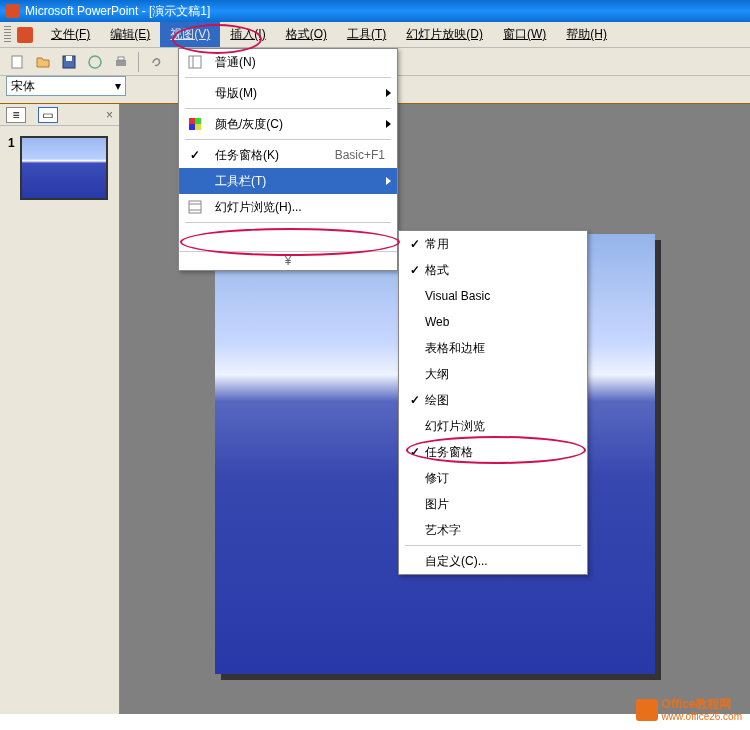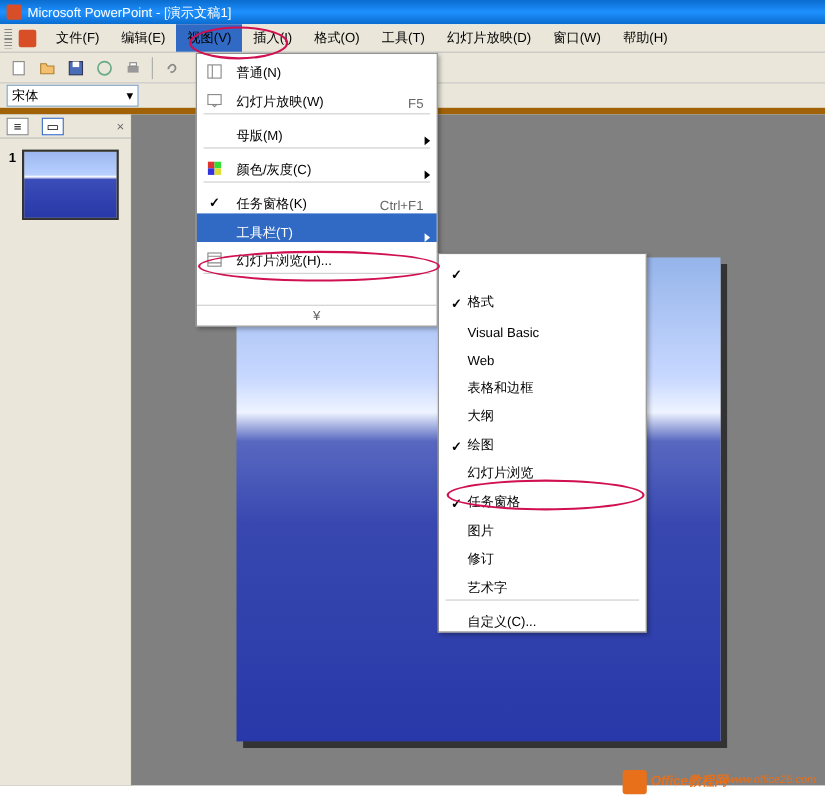--- a/index.html
+++ b/index.html
@@ -2,58 +2,58 @@
 <html><head>
   <meta charset="utf-8">
   <style>
     * { margin: 0; padding: 0; box-sizing: border-box; font-family: "SimSun", "宋体", sans-serif; font-size: 12px; }
     body { width: 750px; height: 730px; background: #fff; position: relative; overflow: hidden; }
     .titlebar { background: linear-gradient(to bottom, #0a6cce, #1e90ff, #0a6cce); color: #fff; height: 22px; display: flex; align-items: center; padding: 0 6px; }
     .titlebar .icon { width: 14px; height: 14px; background: #d84e27; margin-right: 5px; border-radius: 2px; }
     .menubar { background: #eae7da; height: 26px; display: flex; align-items: center; padding: 0 4px; border-bottom: 1px solid #bbb; }
     .menubar .grip { width: 7px; height: 18px; background: repeating-linear-gradient(to bottom, #888 0 1px, transparent 1px 3px); margin-right: 6px; }
     .menubar .appicon { width: 16px; height: 16px; background: #d84e27; margin-right: 8px; border-radius: 2px; }
-    .menu-item { padding: 4px 10px; cursor: default; color: #000; }
-    .menu-item.open { background: #316ac5; color: #000000; }
+    .menu-item { padding: 4px 10px; cursor: default; color: #000; text-decoration: underline; }
+    .menu-item.open { background: #316ac5; color: #e5e5e5; }
     .toolbar1 { background: #eae7da; height: 28px; display: flex; align-items: center; padding: 0 6px; gap: 4px; border-bottom: 1px solid #bbb; }
     .tbtn { width: 22px; height: 22px; display: flex; align-items: center; justify-content: center; border: 1px solid transparent; }
     .tsep { width: 1px; height: 20px; background: #aaa; margin: 0 2px; }
-    .toolbar2 { background: #eae7da; height: 28px; display: flex; align-items: center; padding: 0 6px; border-bottom: 6px solid #a16207; }
+    .toolbar2 { background: #eae7da; height: 28px; display: flex; align-items: flex-start; padding: 0 6px; border-bottom: 1px solid #a16207; }
     .font-sel { display: flex; align-items: center; width: 120px; height: 20px; border: 1px solid #7b9ebd; background: #fff; padding: 0 4px; justify-content: space-between; }
     .workspace { display: flex; height: 610px; background: #808080; }
     .thumbs { width: 120px; background: #eae7da; border-right: 1px solid #888; }
     .thumb-tabs { height: 22px; display: flex; align-items: center; padding: 0 6px; gap: 12px; border-bottom: 1px solid #bbb; }
     .tab-ic { width: 20px; height: 16px; border: 1px solid #888; background: #fff; display: flex; align-items: center; justify-content: center; }
     .tab-ic.active { border: 1px solid #316ac5; }
     .thumb-close { margin-left: auto; color: #666; }
     .thumb-slide { margin: 10px 8px; display: flex; }
     .thumb-num { width: 12px; color: #000; font-weight: bold; }
     .thumb-img { width: 88px; height: 64px; border: 2px solid #333; background: linear-gradient(to bottom, #9db8f0 0%, #b8d0ff 35%, #fff 38%, #3a4db8 42%, #2838a8 100%); }
     .slide-area { flex: 1; position: relative; display: flex; align-items: flex-start; justify-content: center; padding-top: 130px; }
     .slide { width: 440px; height: 440px; background: linear-gradient(to bottom, #95b4ea 0%, #c8d8ff 25%, #eef4ff 32%, #5868c0 38%, #3848b0 55%, #2838a8 100%); box-shadow: 6px 6px 0 #333; }
     .dropdown { position: absolute; background: #fff; border: 1px solid #888; box-shadow: 2px 2px 4px rgba(0,0,0,0.3); z-index: 10; }
     .dd-view { left: 178px; top: 48px; width: 220px; }
-    .dd-row { display: flex; align-items: flex-end; height: 26px; padding: 0 6px; cursor: default; position: relative; }
+    .dd-row { display: flex; align-items: center; height: 26px; padding: 0 6px; cursor: default; position: relative; }
     .dd-row.highlight { background: #316ac5; color: #fff; }
     .dd-ic { width: 20px; height: 20px; margin-right: 10px; display: flex; align-items: center; justify-content: center; }
     .dd-label { flex: 1; }
     .dd-shortcut { color: #666; padding-right: 6px; }
     .dd-arrow { width: 0; height: 0; border-top: 4px solid transparent; border-bottom: 4px solid transparent; border-left: 5px solid #000; margin-left: 6px; }
     .dd-row.highlight .dd-arrow { border-left-color: #fff; }
     .dd-sep { height: 1px; background: #ccc; margin: 2px 6px; }
     .dd-expand { text-align: center; padding: 2px 0; color: #666; border-top: 1px solid #ccc; }
     .dd-toolbars { left: 398px; top: 230px; width: 190px; }
     .check-col { width: 20px; display: flex; align-items: center; justify-content: center; }
     .check { color: #000; font-weight: bold; }
     .circle1 { position: absolute; left: 172px; top: 24px; width: 90px; height: 30px; border: 2px solid #d01050; border-radius: 50%; z-index: 20; pointer-events: none; }
     .circle2 { position: absolute; left: 180px; top: 228px; width: 220px; height: 28px; border: 2px solid #d01050; border-radius: 50%; z-index: 20; pointer-events: none; }
     .circle3 { position: absolute; left: 406px; top: 436px; width: 180px; height: 28px; border: 2px solid #d01050; border-radius: 50%; z-index: 20; pointer-events: none; }
     .watermark { position: absolute; right: 8px; bottom: 8px; z-index: 30; display: flex; align-items: center; gap: 4px; }
     .wm-ic { width: 22px; height: 22px; background: #e8701a; border-radius: 3px; }
-    .wm-text { display: flex; flex-direction: row; font-size: 11px; line-height: 1.1; font-style: italic; }
+    .wm-text { display: flex; flex-direction: column; font-size: 11px; line-height: 1.1; }
     .wm-line1 { color: #e8701a; font-weight: bold; }
     .wm-line2 { color: #e8701a; font-size: 10px; }
     svg.ico { width: 16px; height: 16px; }
   </style>
 </head>
 <body>
 
 <div class="titlebar">
   <div class="icon"></div>
   <span>Microsoft PowerPoint - [演示文稿1]</span>
@@ -136,30 +136,20 @@
 <div class="dropdown dd-view">
   <div class="dd-row">
     <div class="dd-ic">
         <svg class="ico" viewBox="0 0 16 16">
           <rect x="2" y="2" width="12" height="12" fill="#fff" stroke="#888"></rect>
           <line x1="6" y1="2" x2="6" y2="14" stroke="#888"></line>
         </svg>
       </div>
     <span class="dd-label">普通(N)</span>
   </div>
-  <div class="dd-row">
-    <div class="dd-ic">
-        <svg class="ico" viewBox="0 0 16 16">
-          <rect x="2" y="3" width="12" height="9" fill="#fff" stroke="#888"></rect>
-          <path d="M6 12l2 2 2-2" stroke="#888" fill="none"></path>
-        </svg>
-      </div>
-    <span class="dd-label">幻灯片放映(W)</span>
-    <span class="dd-shortcut">F5</span>
-  </div>
   <div class="dd-sep"></div>
   <div class="dd-row">
     <div class="dd-ic"></div>
     <span class="dd-label">母版(M)</span>
     <div class="dd-arrow"></div>
   </div>
   <div class="dd-sep"></div>
   <div class="dd-row">
     <div class="dd-ic">
         <svg class="ico" viewBox="0 0 16 16">
@@ -171,21 +161,21 @@
       </div>
     <span class="dd-label">颜色/灰度(C)</span>
     <div class="dd-arrow"></div>
   </div>
   <div class="dd-sep"></div>
   <div class="dd-row">
     <div class="dd-ic">
         <span class="check">✓</span>
       </div>
     <span class="dd-label">任务窗格(K)</span>
-    <span class="dd-shortcut">Ctrl+F1</span>
+    <span class="dd-shortcut">Basic+F1</span>
   </div>
   <div class="dd-row highlight">
     <div class="dd-ic"></div>
     <span class="dd-label">工具栏(T)</span>
     <div class="dd-arrow"></div>
   </div>
   <div class="dd-row">
     <div class="dd-ic">
         <svg class="ico" viewBox="0 0 16 16">
           <rect x="2" y="2" width="12" height="12" fill="#fff" stroke="#888"></rect>
@@ -200,20 +190,21 @@
     <div class="dd-ic"></div>
   </div>
   <div class="dd-expand"><span>¥</span></div>
 </div>
 
 <div class="dropdown dd-toolbars">
   <div class="dd-row">
       <div class="check-col">
         <span class="check">✓</span>
       </div>
+      <span class="dd-label">常用</span>
     </div>
   <div class="dd-row">
       <div class="check-col">
         <span class="check">✓</span>
       </div>
       <span class="dd-label">格式</span>
     </div>
   <div class="dd-row">
       <div class="check-col"></div>
       <span class="dd-label">Visual Basic</span>
@@ -241,25 +232,25 @@
       <span class="dd-label">幻灯片浏览</span>
     </div>
   <div class="dd-row">
       <div class="check-col">
         <span class="check">✓</span>
       </div>
       <span class="dd-label">任务窗格</span>
     </div>
   <div class="dd-row">
       <div class="check-col"></div>
+      <span class="dd-label">修订</span>
+    </div>
+  <div class="dd-row">
+      <div class="check-col"></div>
       <span class="dd-label">图片</span>
-    </div>
-  <div class="dd-row">
-      <div class="check-col"></div>
-      <span class="dd-label">修订</span>
     </div>
   <div class="dd-row">
       <div class="check-col"></div>
       <span class="dd-label">艺术字</span>
     </div>
   <div class="dd-sep"></div>
   <div class="dd-row">
       <div class="check-col"></div>
       <span class="dd-label">自定义(C)...</span>
     </div>

